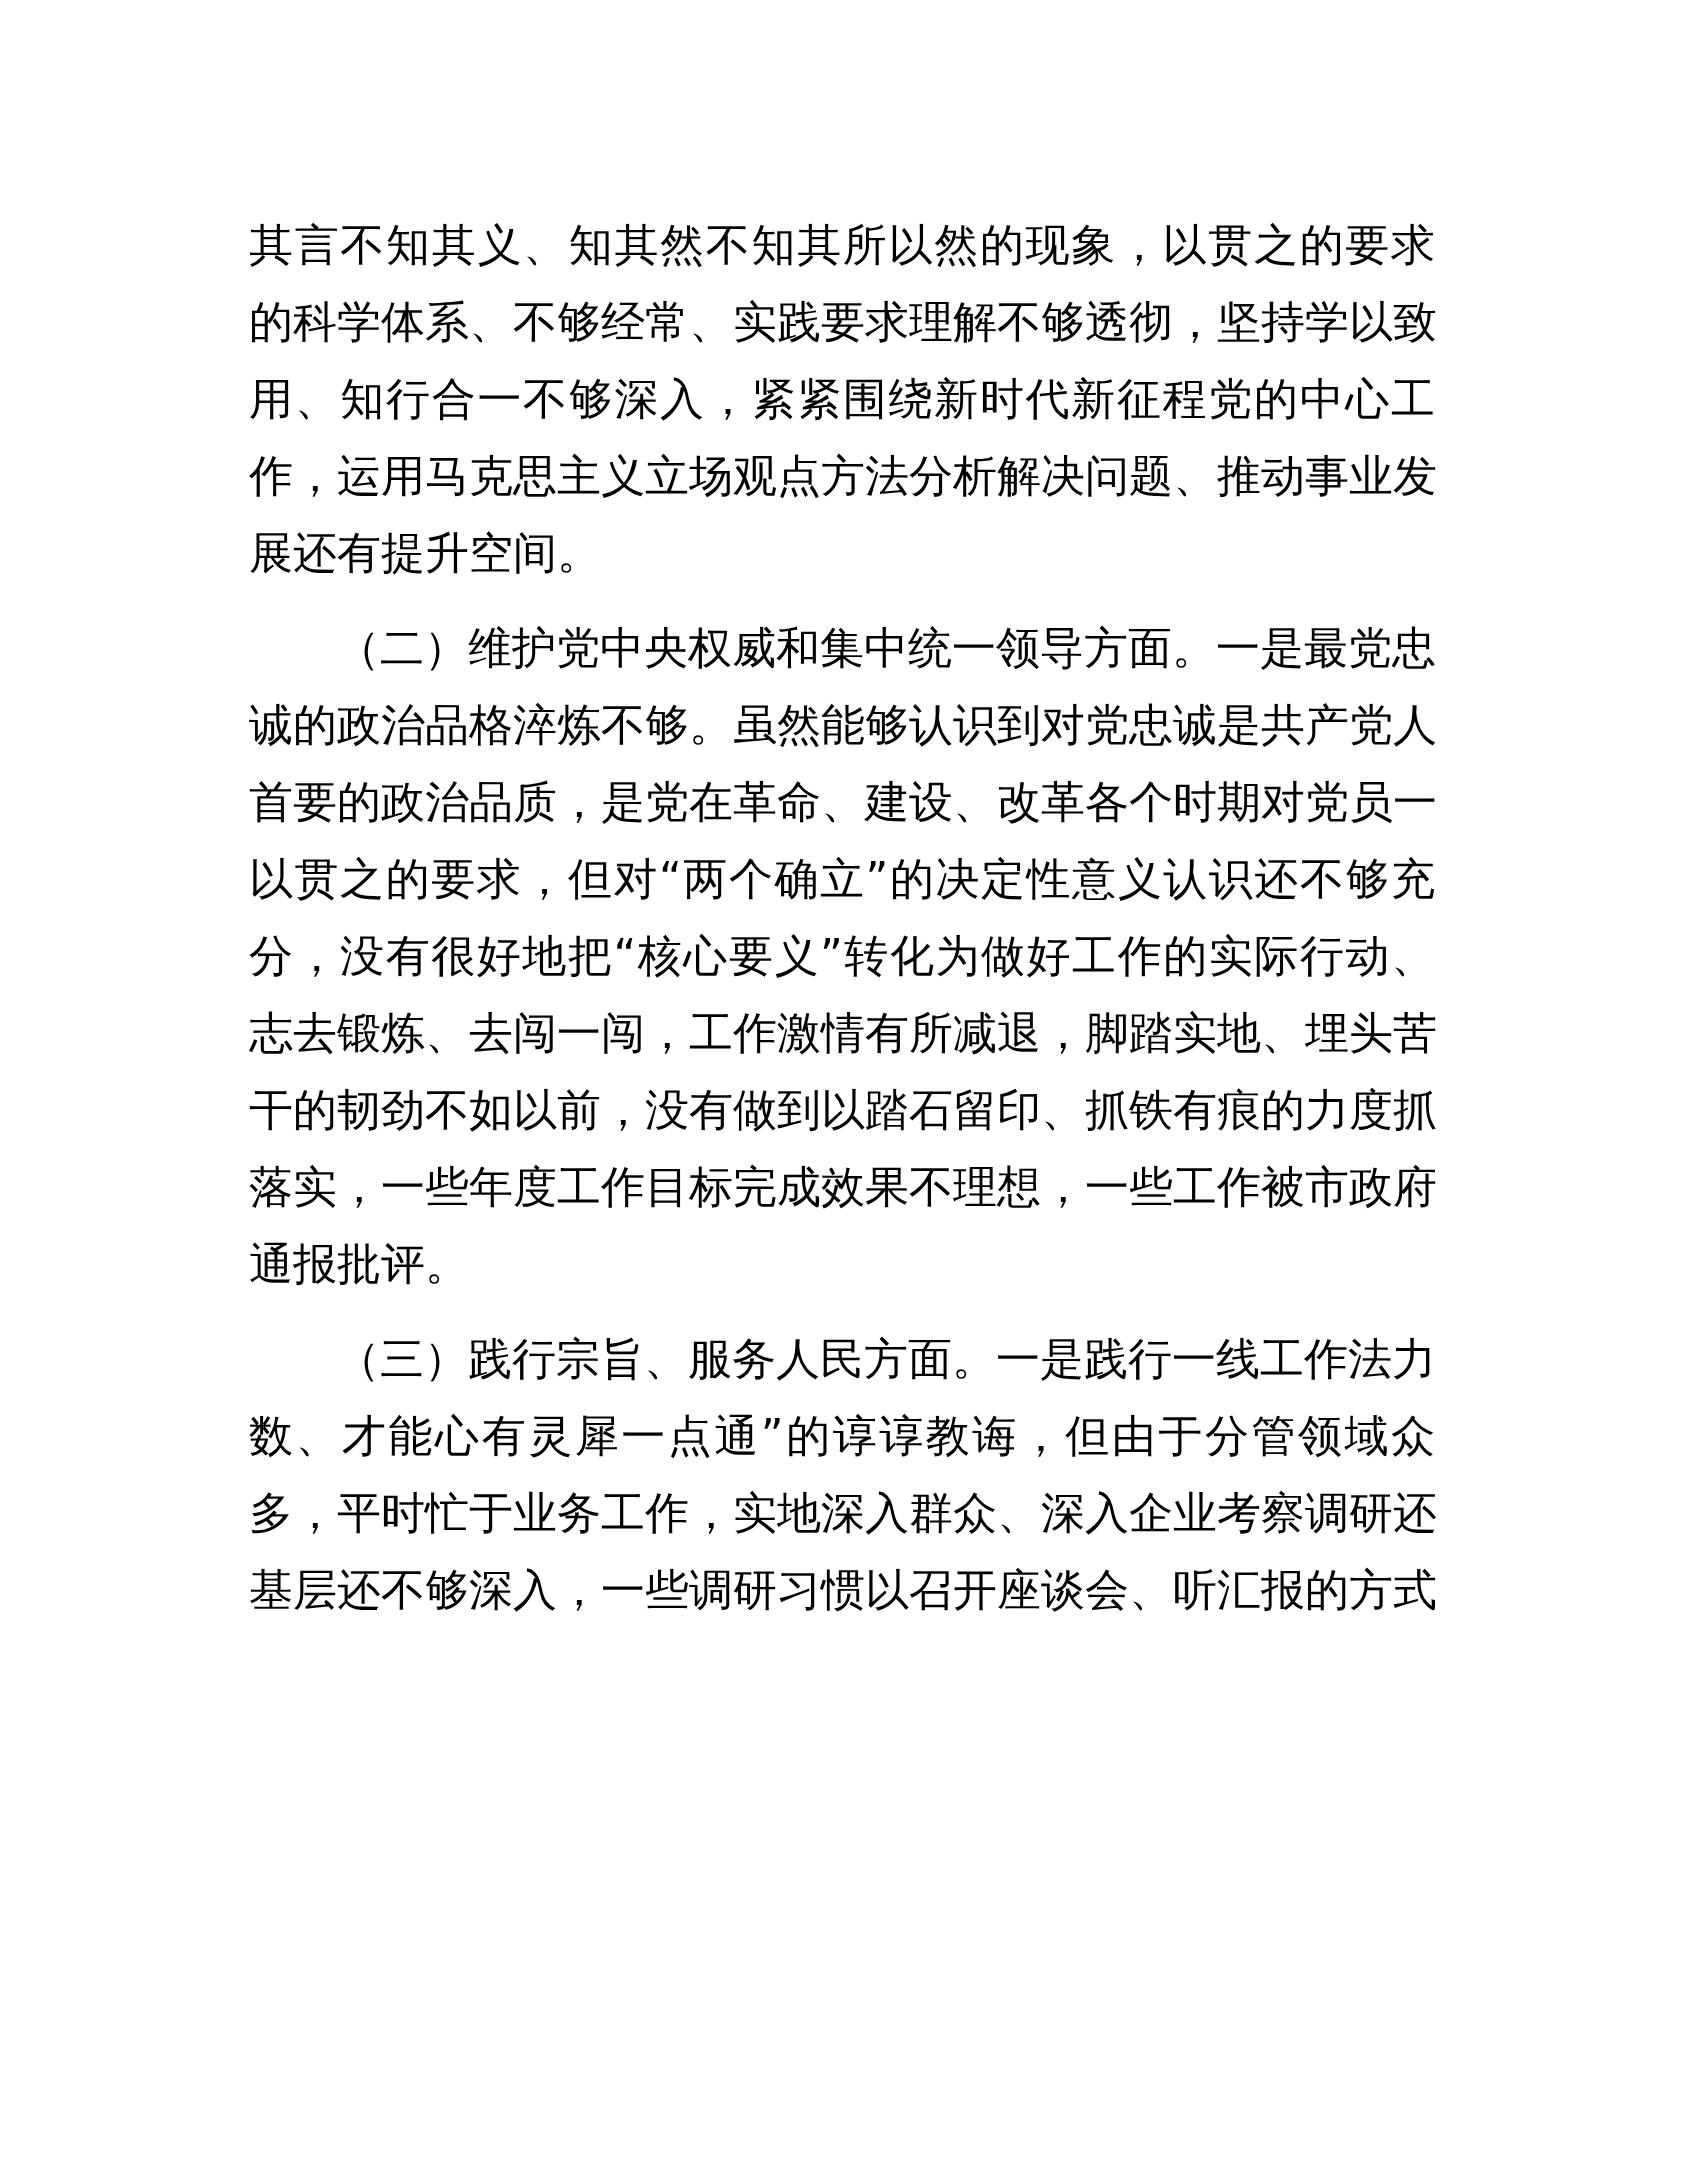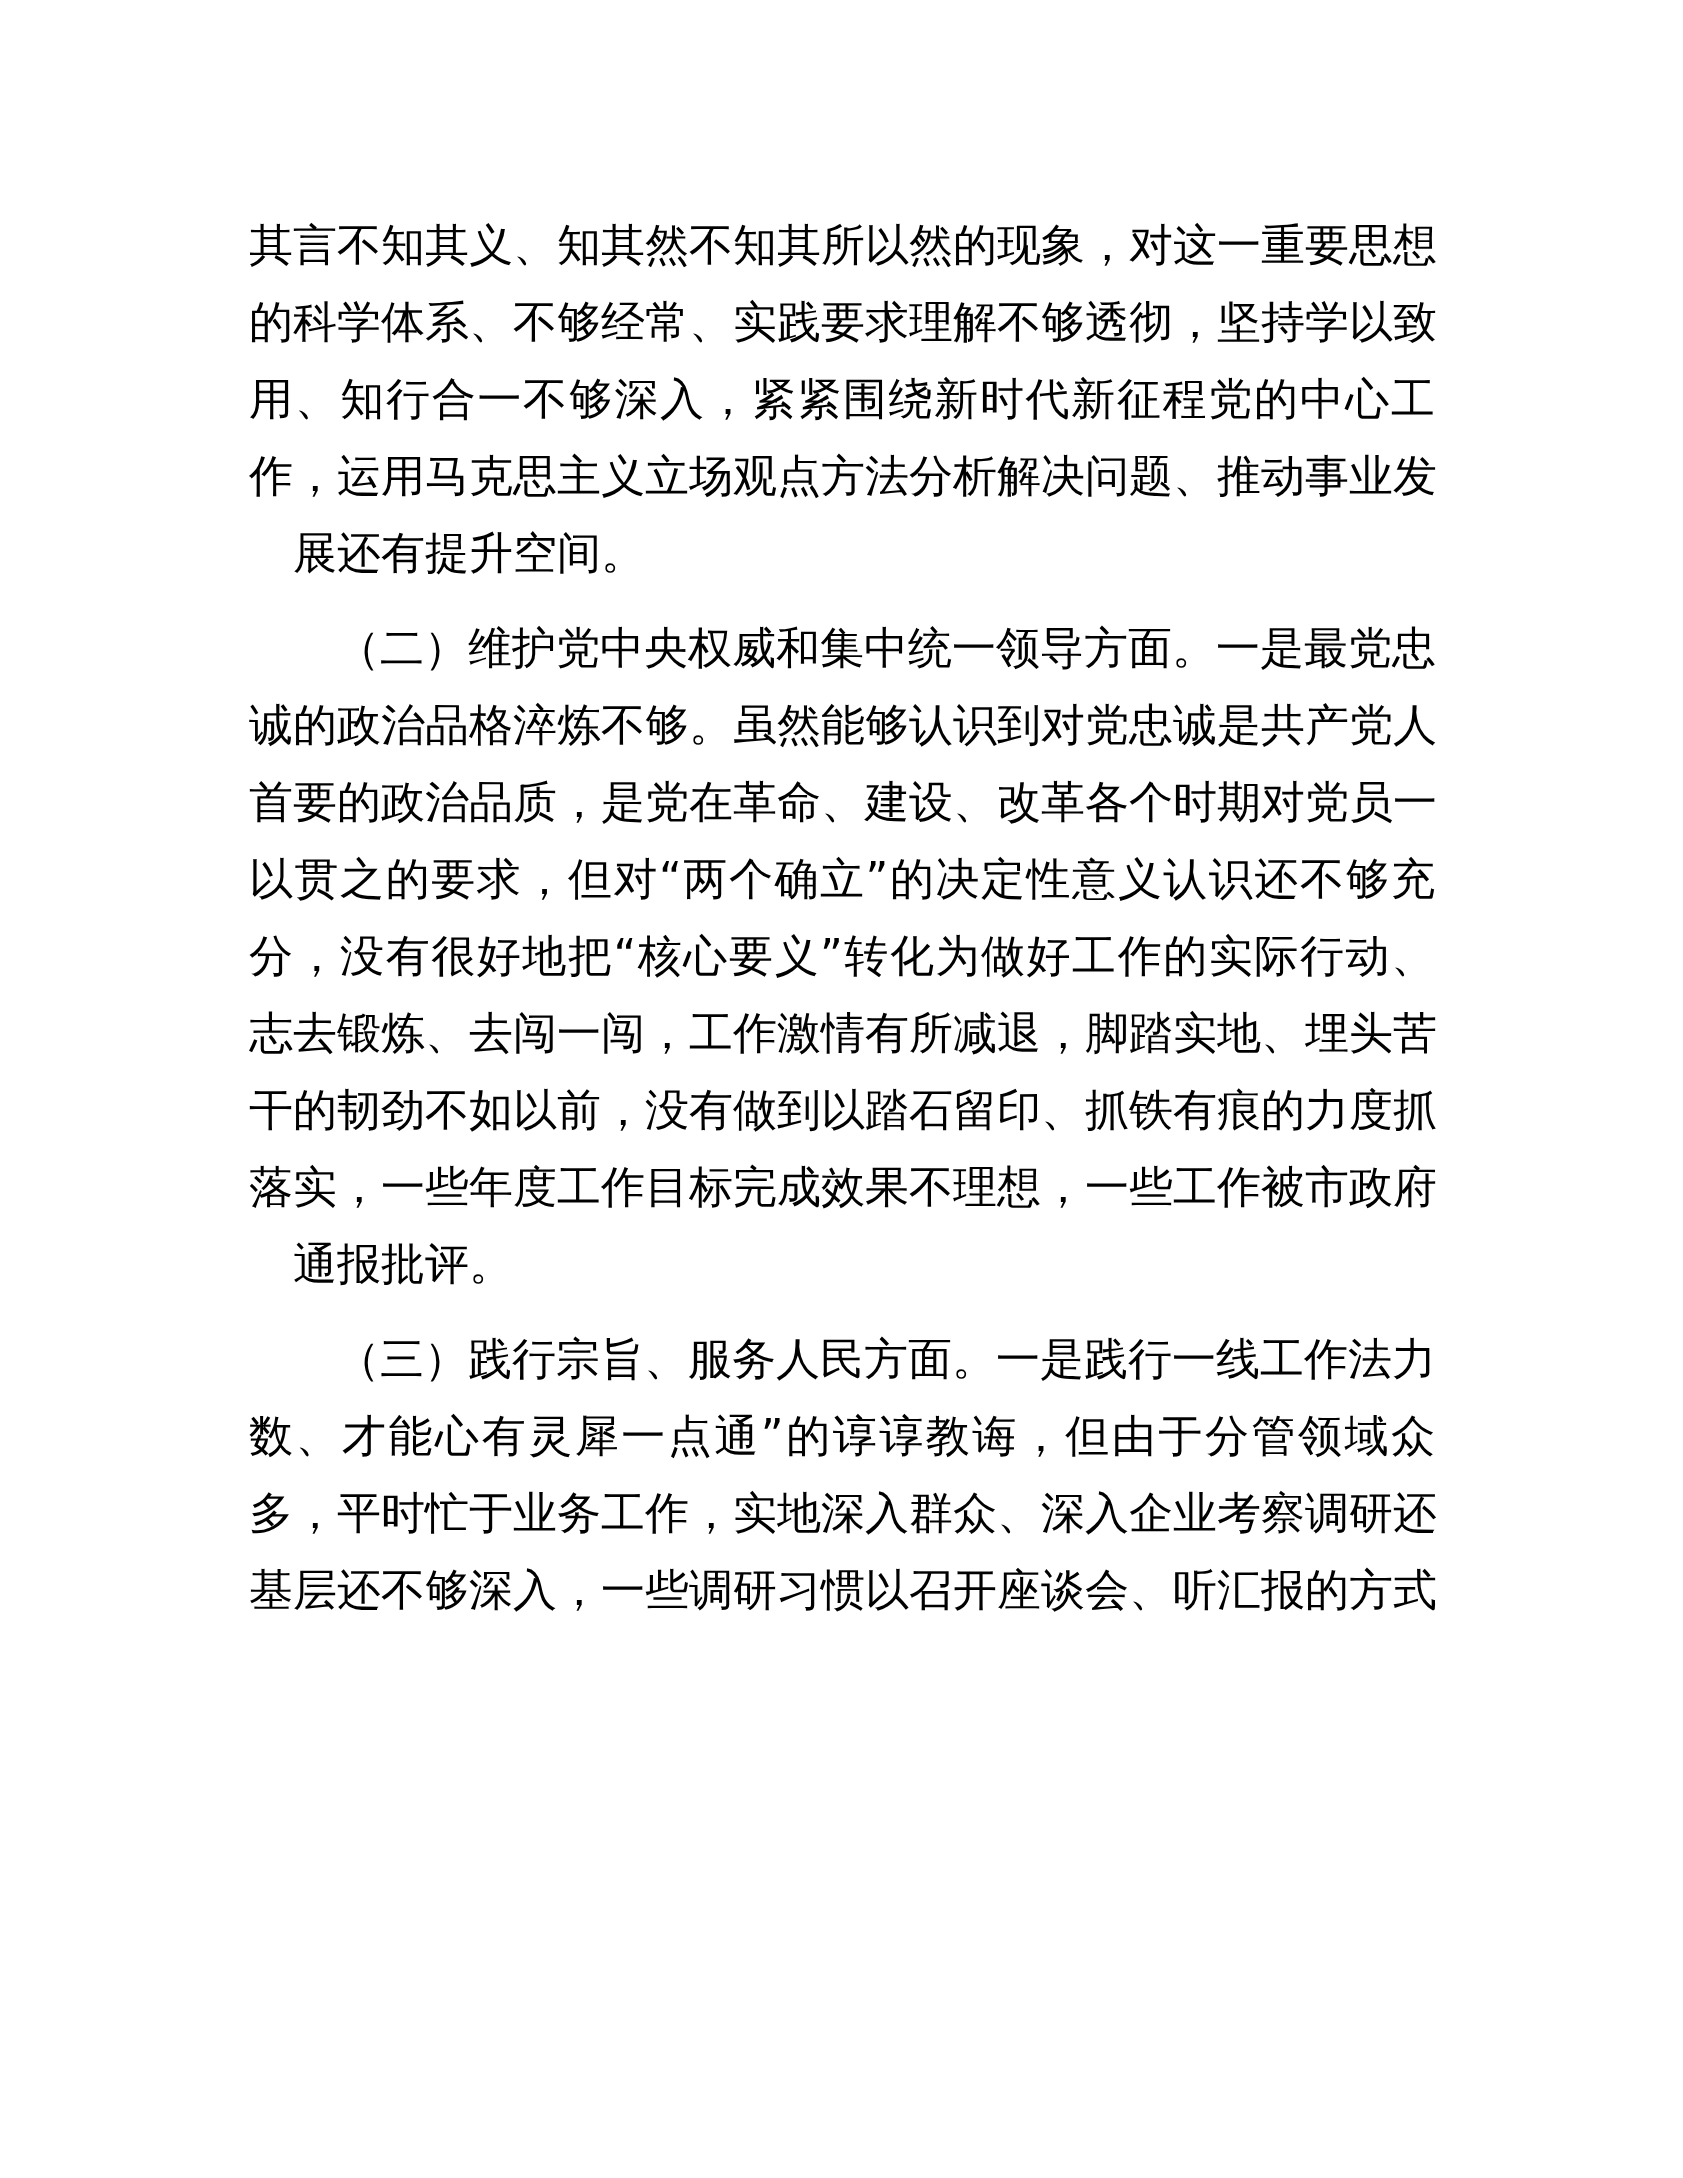--- a/index.html
+++ b/index.html
@@ -38,34 +38,33 @@
     line-height: 77px;
     font-size: 44px;
     white-space: nowrap;
     text-align: justify;
     text-align-last: justify;
     overflow: visible;
   }
   .line.last {
     text-align: center;
     text-align-last: left;
-    margin-left: 44px;
   }
   .line.indent {
     padding-left: 87px;
   }
 </style>
 </head>
 <body>
 
 <div class="page">
   <div class="body-text">
 
     <div class="para">
-      <span class="line">其言不知其义、知其然不知其所以然的现象，对这一重要思想</span>
+      <span class="line">其言不知其义、知其然不知其所以然的现象，以贯之的要求</span>
       <span class="line">的科学体系、不够经常、实践要求理解不够透彻，坚持学以致</span>
       <span class="line">用、知行合一不够深入，紧紧围绕新时代新征程党的中心工</span>
       <span class="line">作，运用马克思主义立场观点方法分析解决问题、推动事业发</span>
       <span class="line last">展还有提升空间。</span>
     </div>
 
     <div class="para">
       <span class="line indent">（二）维护党中央权威和集中统一领导方面。一是最党忠</span>
       <span class="line">诚的政治品格淬炼不够。虽然能够认识到对党忠诚是共产党人</span>
       <span class="line">首要的政治品质，是党在革命、建设、改革各个时期对党员一</span>

